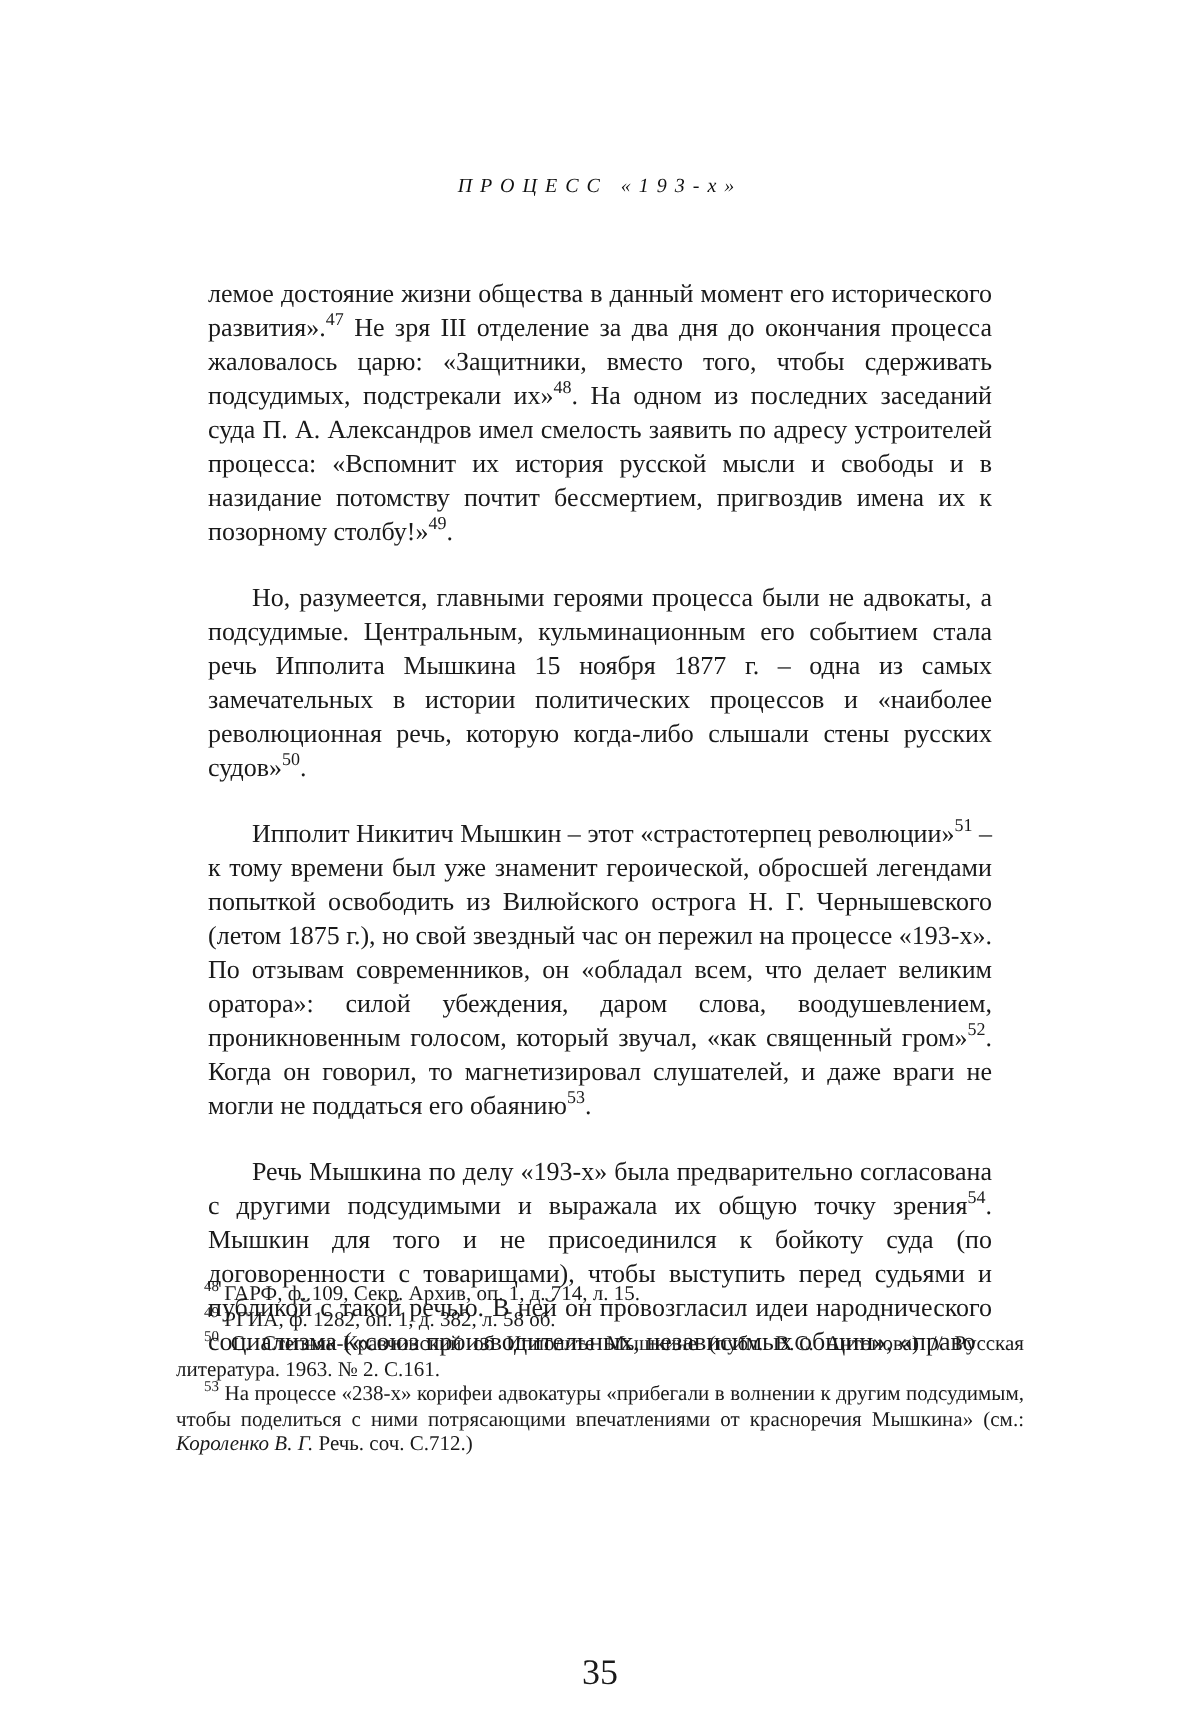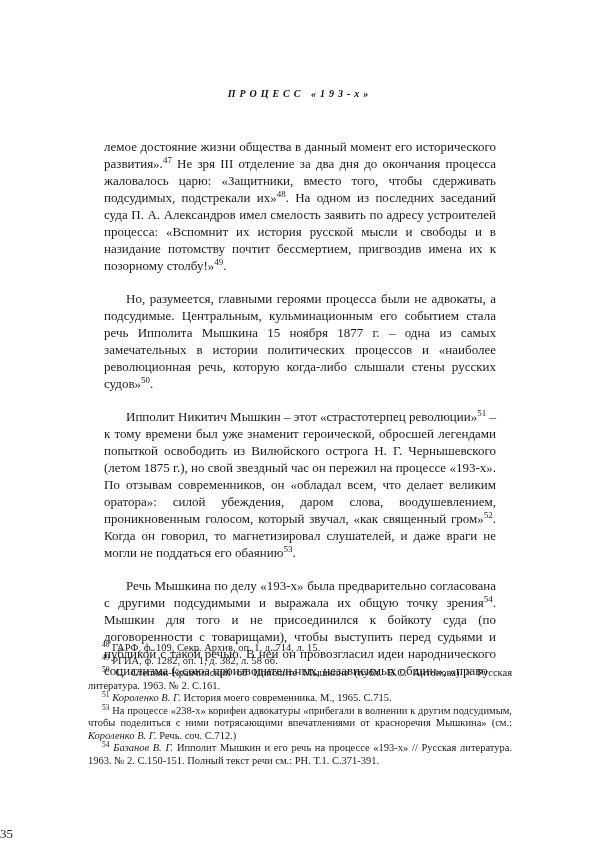--- a/index.html
+++ b/index.html
@@ -16,21 +16,21 @@
     color: #1a1a1a;
     overflow: hidden;
   }
   .running-header {
     position: absolute;
     top: 88px;
     left: 0;
     width: 100%;
     text-align: center;
     font-size: 10px;
-    font-weight: bold;
+    font-weight: normal;
     font-style: italic;
     letter-spacing: 4px;
     color: #111;
   }
   .body-text {
     position: absolute;
     top: 122px;
     left: 88px;
     width: 424px;
     font-size: 13px;
@@ -67,40 +67,39 @@
     font-size: 7.5px;
   }
   .it {
     font-style: italic;
   }
   .page-number {
     position: absolute;
     top: 826px;
     left: 0;
     width: 100%;
-    font-size: 13px;
+    text-align: center;
+    font-size: 18px;
     color: #1a1a1a;
   }
 </style>
 </head>
 <body>
 
 <div class="page">
   <div class="running-header">ПРОЦЕСС «193-х»</div>
 
   <div class="body-text" id="body-text">
       <p class=""><span>лемое достояние жизни общества в данный момент его исторического развития».</span><sup>47</sup><span> Не зря III отделение за два дня до окончания процесса жаловалось царю: «Защитники, вместо того, чтобы сдерживать подсудимых, подстрекали их»</span><sup>48</sup><span>. На одном из последних заседаний суда П. А. Александров  имел смелость заявить по адресу устроителей процесса: «Вспомнит их история русской мысли и свободы и в назидание потомству почтит бессмертием, пригвоздив имена их к позорному столбу!»</span><sup>49</sup><span>.</span></p>
       <p class="indent"><span>Но, разумеется, главными героями процесса были не адвокаты, а подсудимые. Центральным, кульминационным его событием стала речь Ипполита Мышкина 15 ноября 1877 г. – одна из самых замечательных в истории политических процессов и «наиболее революционная речь, которую когда-либо слышали стены русских судов»</span><sup>50</sup><span>.</span></p>
       <p class="indent"><span>Ипполит Никитич Мышкин – этот «страстотерпец революции»</span><sup>51</sup><span> – к тому времени был уже знаменит героической, обросшей легендами попыткой освободить из Вилюйского острога Н. Г. Чернышевского (летом 1875 г.), но свой звездный час он пережил на процессе «193-х». По отзывам современников, он «обладал всем, что делает великим оратора»: силой убеждения, даром слова, воодушевлением, проникновенным голосом, который звучал, «как священный гром»</span><sup>52</sup><span>. Когда он говорил, то магнетизировал слушателей, и даже враги не могли не поддаться его обаянию</span><sup>53</sup><span>.</span></p>
       <p class="indent"><span>Речь Мышкина по делу «193-х» была предварительно согласована с другими подсудимыми и выражала их общую точку зрения</span><sup>54</sup><span>. Мышкин для того и не присоединился к бойкоту суда (по договоренности с товарищами), чтобы выступить перед судьями и публикой с такой речью. В ней он провозгласил идеи народнического социализма («союз производительных, независимых общин», «право</span></p>
     </div>
 
   <div class="footnotes" id="footnotes">
       <p class="fn"><sup>48</sup><span> ГАРФ, ф. 109, Секр. Архив, оп. 1, д. 714, л. 15.</span></p>
       <p class="fn"><sup>49</sup><span> РГИА, ф. 1282, оп. 1, д. 382, л. 58 об.</span></p>
       <p class="fn"><sup>50</sup><span> С. Степняк-Кравчинский об Ипполите Мышкине (публ. В.С. Антонова) // Русская литература. 1963. № 2. С.161.</span></p>
-      <p class="fn"><sup>51</sup><span class="it"> Короленко В. Г.</span><span> История моего современника. М., 1965. С.715.</span></p>
       <p class="fn"><sup>53</sup><span> На процессе «238-х» корифеи адвокатуры «прибегали в волнении к другим подсудимым, чтобы поделиться с ними потрясающими впечатлениями от красноречия Мышкина» (см.: </span><span class="it">Короленко В. Г.</span><span> Речь. соч. С.712.)</span></p>
-      <p class="fn"><sup>54</sup><span class="it"> Базанов В. Г.</span><span> Ипполит Мышкин и его речь на процессе «193-х» // Русская литература. 1963. № 2. С.150-151. Полный текст речи см.: РН. Т.1. С.371-391.</span></p>
     </div>
 
   <div class="page-number">35</div>
 </div>
 
 </body></html>

